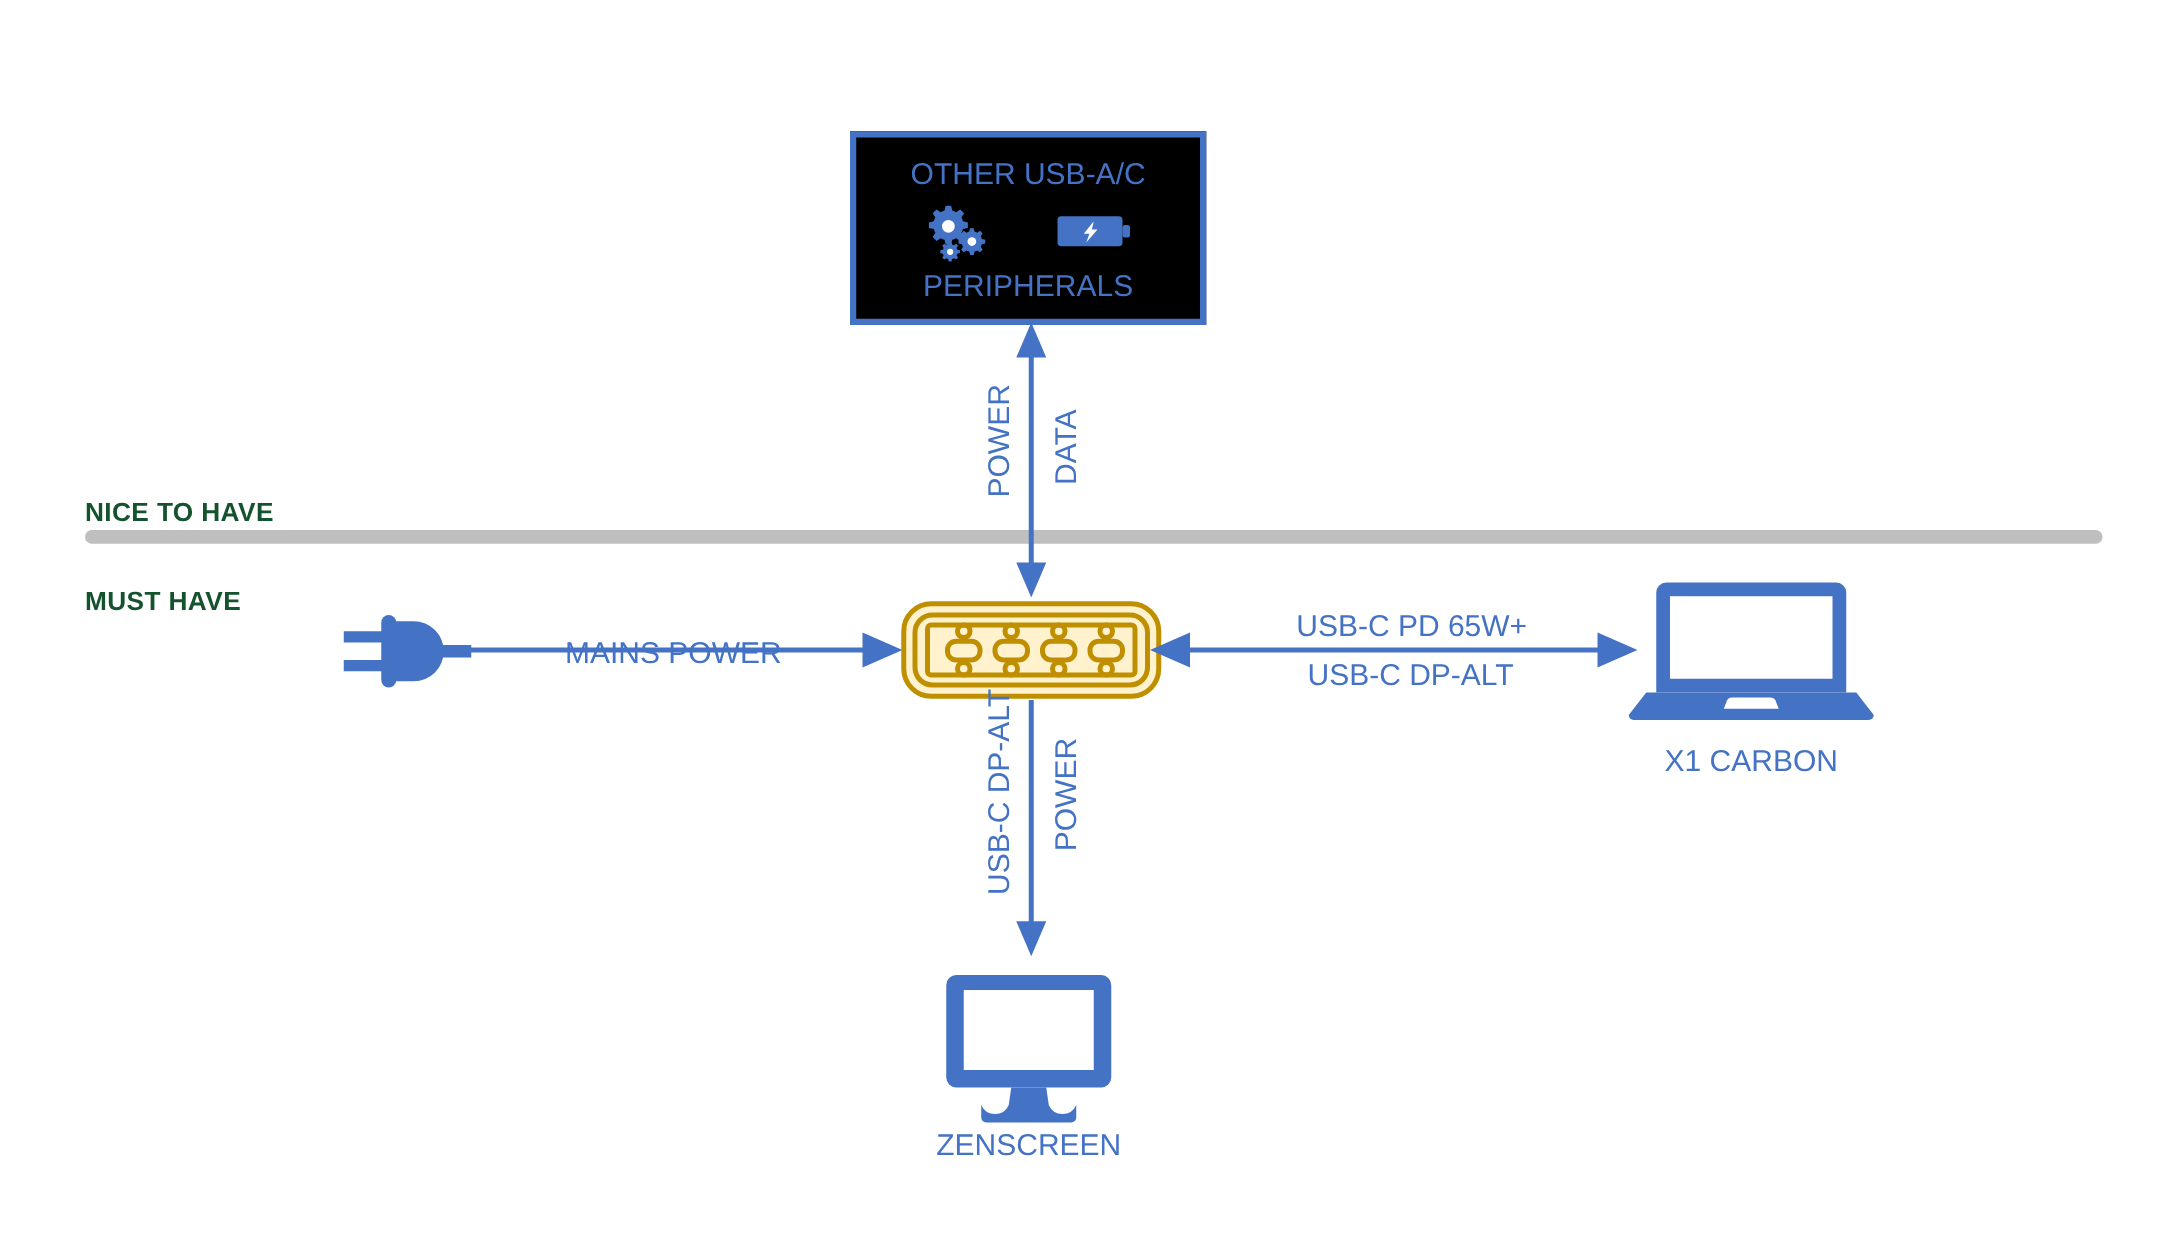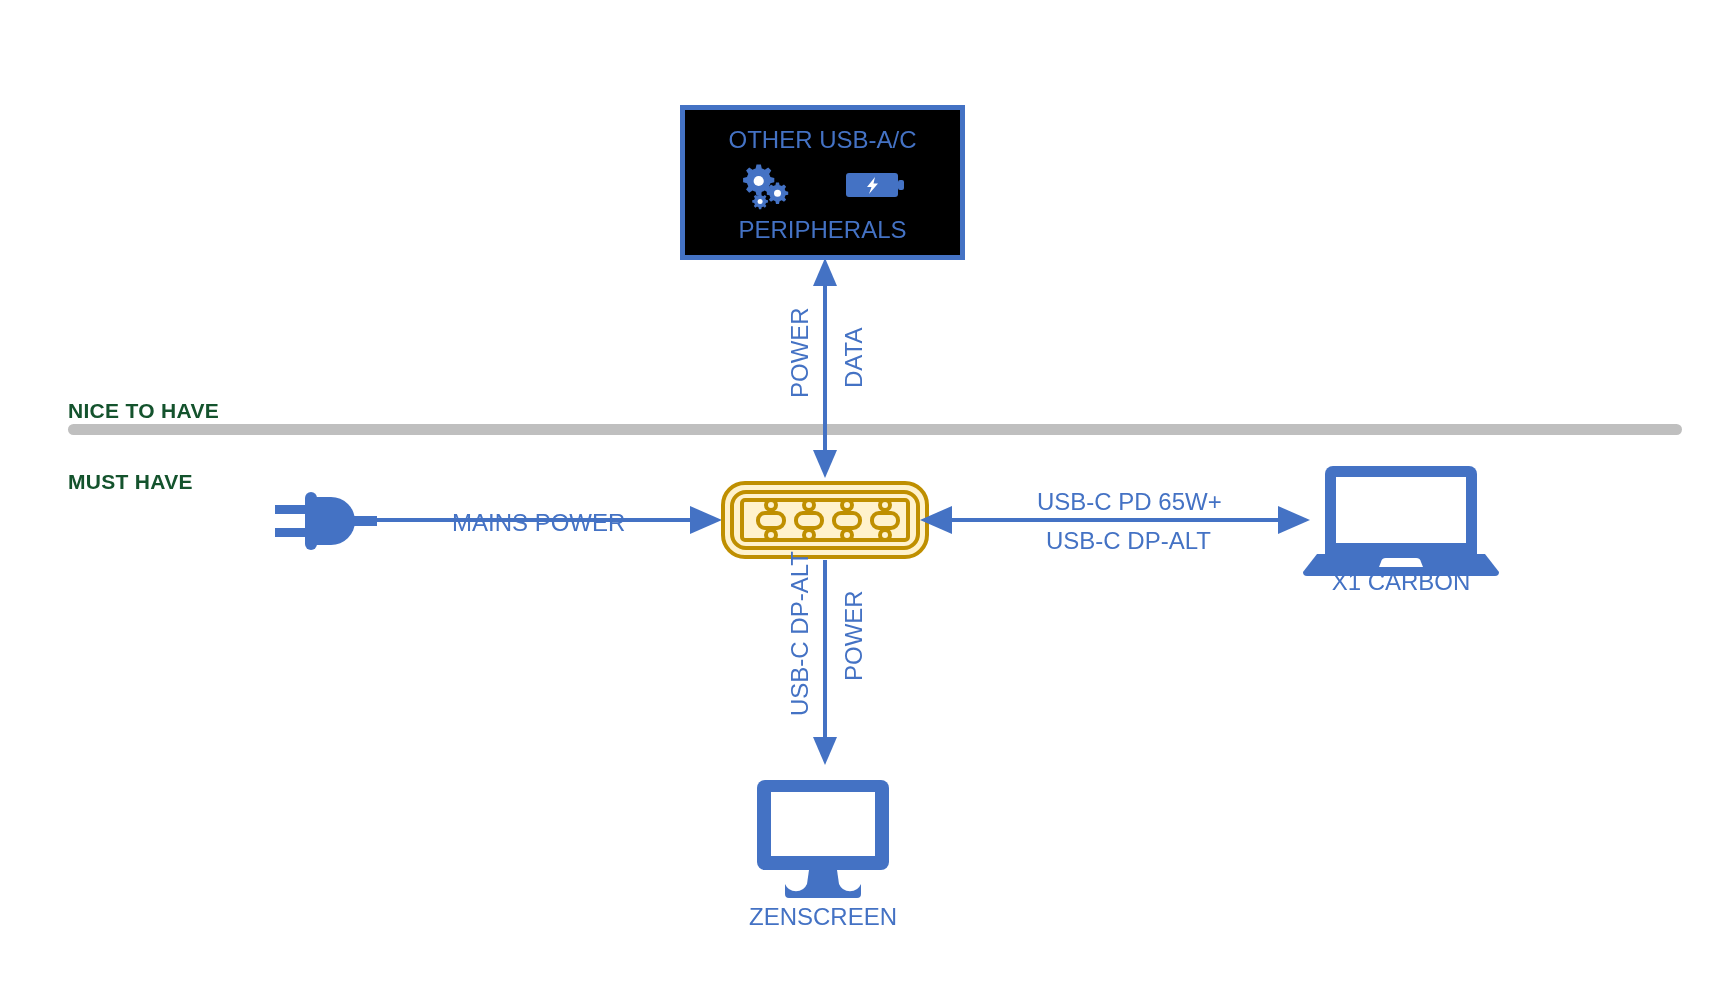--- a/index.html
+++ b/index.html
@@ -186,21 +186,21 @@
       <g fill="#4472c4">
 
         <path d="M22 8 a8 8 0 0 1 8 -8 L166 0 a8 8 0 0 1 8 8 L174 88 L22 88 Z"></path>
         <rect x="33" y="11" width="130" height="66" fill="#ffffff"></rect>
 
         <path d="M14 88 L182 88 L196 106 a4 4 0 0 1 -4 4 L4 110 a4 4 0 0 1 -4 -4 Z"></path>
         <path d="M78 96 a5 5 0 0 1 5 -4 L113 92 a5 5 0 0 1 5 4 L120 101 L76 101 Z" fill="#ffffff"></path>
       </g>
     </svg>
   </div>
-  <div class="abs device-caption" style="left:1303px; top:568px; width:196px;">X1 CARBON</div>
+  <div class="abs device-caption" style="left:1303px; top:596px; width:196px;">X1 CARBON</div>
 
   <div class="abs" style="left:805px; top:560px;">
     <svg width="40" height="205" viewBox="0 0 40 205">
       <line x1="20" y1="0" x2="20" y2="178" stroke="#4472c4" stroke-width="4"></line>
       <polygon points="20,205 32,177 8,177" fill="#4472c4"></polygon>
     </svg>
   </div>
   <div class="abs edge-label vert" style="left:786px; top:716px;">USB-C DP-ALT</div>
   <div class="abs edge-label vert" style="left:840px; top:681px;">POWER</div>
 

